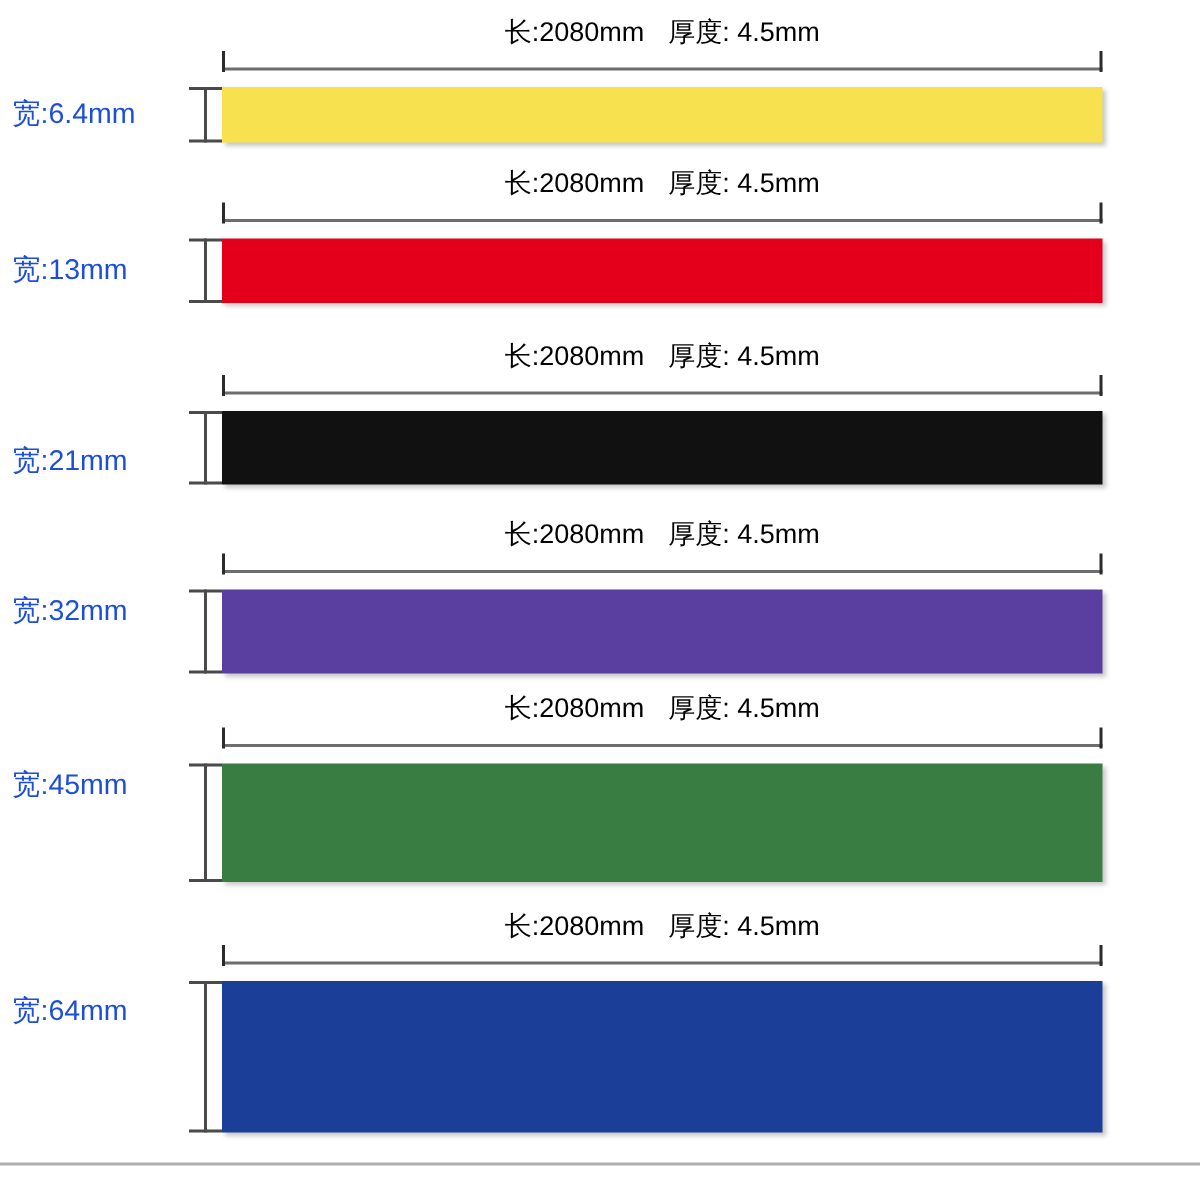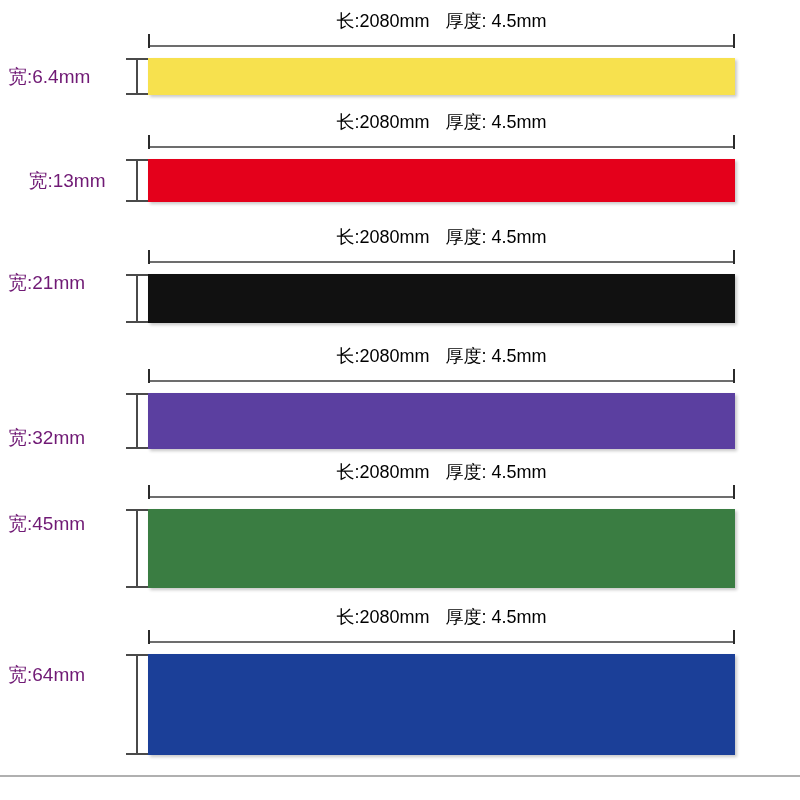--- a/index.html
+++ b/index.html
@@ -34,21 +34,21 @@
   
   .width-label {
     position: absolute;
     left: 8px;
     width: 118px;
     text-align: left;
     font-size: 19px;
     line-height: 1;
     letter-spacing: 0px;
     white-space: nowrap;
-    color: #701a75;
+    color: #1d4ed8;
   }
 
   
   .ibeam {
     position: absolute;
     left: 126px;
     width: 22px;
   }
   .ibeam .stem {
     position: absolute;
@@ -142,51 +142,51 @@
       </div>
       <div class="bar" style="top: 58px; height: 37px; background: rgb(247, 225, 78);"></div>
     </div>
     <div class="row" style="top: 0px;">
       <div class="length-caption" style="top: 113px;"><span>长:2080mm</span><span class="gap"></span><span>厚度: 4.5mm</span></div>
       <div class="lengthline" style="top: 135px;">
         <div class="hrule"></div>
         <div class="tick left"></div>
         <div class="tick right"></div>
       </div>
-      <div class="width-label" style="top: 170.5px; text-align: center;">宽:13mm</div>
+      <div class="width-label" style="top: 170.5px;">宽:13mm</div>
       <div class="ibeam" style="top: 159px; height: 43px;">
         <div class="cap top"></div>
         <div class="stem"></div>
         <div class="cap bot"></div>
       </div>
       <div class="bar" style="top: 159px; height: 43px; background: rgb(228, 0, 27);"></div>
     </div>
     <div class="row" style="top: 0px;">
       <div class="length-caption" style="top: 228px;"><span>长:2080mm</span><span class="gap"></span><span>厚度: 4.5mm</span></div>
       <div class="lengthline" style="top: 250px;">
         <div class="hrule"></div>
         <div class="tick left"></div>
         <div class="tick right"></div>
       </div>
-      <div class="width-label" style="top: 273px;">宽:21mm</div>
+      <div class="width-label" style="top: 298px;">宽:21mm</div>
       <div class="ibeam" style="top: 274px; height: 49px;">
         <div class="cap top"></div>
         <div class="stem"></div>
         <div class="cap bot"></div>
       </div>
       <div class="bar" style="top: 274px; height: 49px; background: rgb(17, 17, 17);"></div>
     </div>
     <div class="row" style="top: 0px;">
       <div class="length-caption" style="top: 347px;"><span>长:2080mm</span><span class="gap"></span><span>厚度: 4.5mm</span></div>
       <div class="lengthline" style="top: 369px;">
         <div class="hrule"></div>
         <div class="tick left"></div>
         <div class="tick right"></div>
       </div>
-      <div class="width-label" style="top: 428px;">宽:32mm</div>
+      <div class="width-label" style="top: 398px;">宽:32mm</div>
       <div class="ibeam" style="top: 393px; height: 56px;">
         <div class="cap top"></div>
         <div class="stem"></div>
         <div class="cap bot"></div>
       </div>
       <div class="bar" style="top: 393px; height: 56px; background: rgb(91, 63, 160);"></div>
     </div>
     <div class="row" style="top: 0px;">
       <div class="length-caption" style="top: 463px;"><span>长:2080mm</span><span class="gap"></span><span>厚度: 4.5mm</span></div>
       <div class="lengthline" style="top: 485px;">

